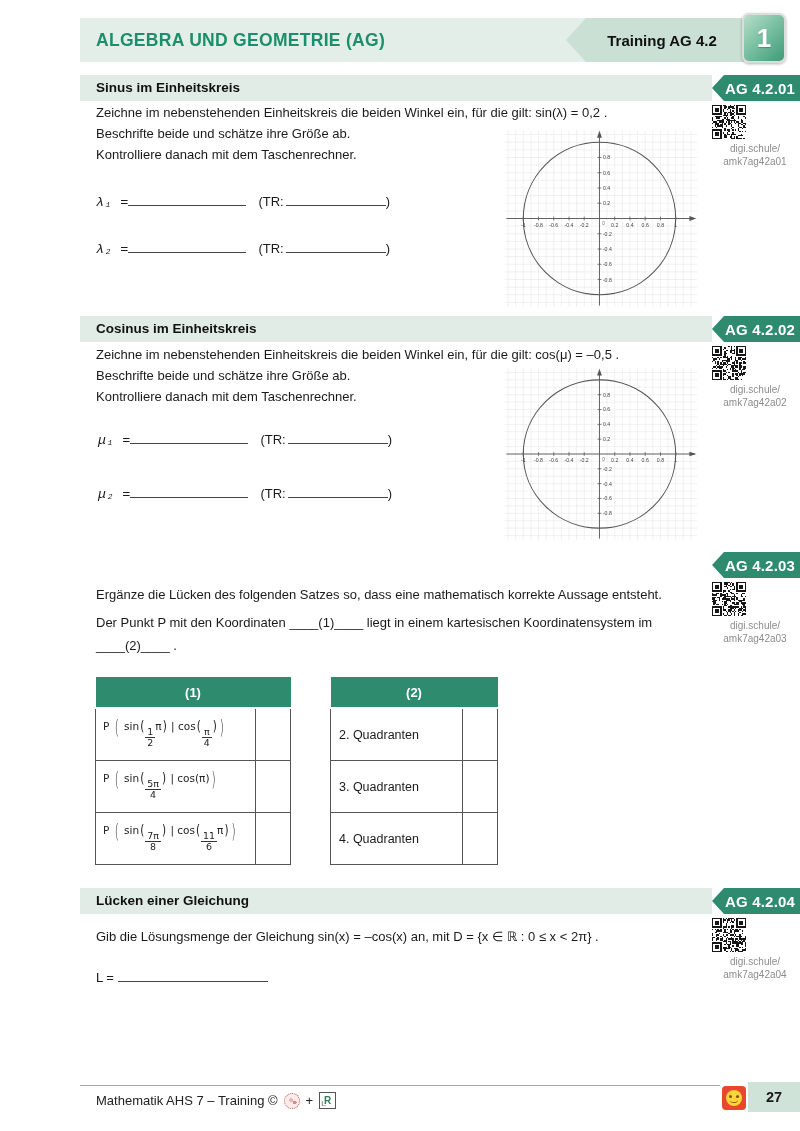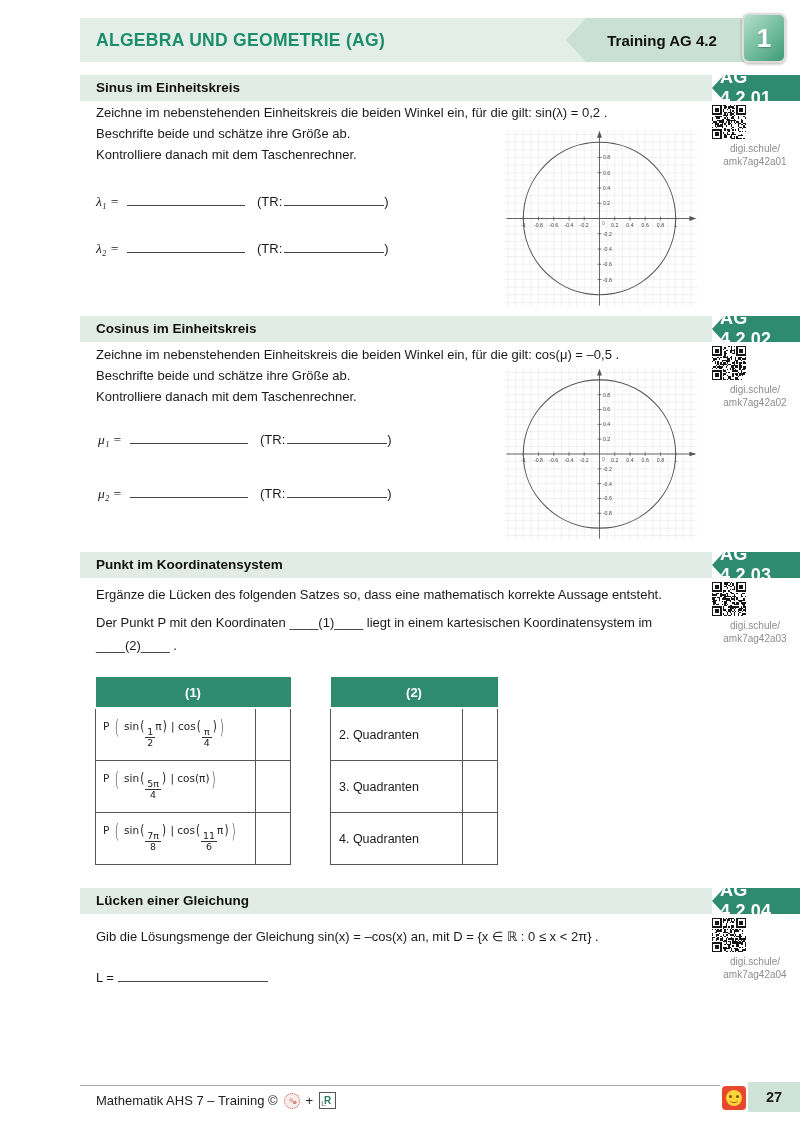--- a/index.html
+++ b/index.html
@@ -17,32 +17,32 @@
     background:linear-gradient(135deg,#b9ddcb 0%,#7cc2a4 45%,#3f9a78 100%);
     border:2px solid #dcdcdc;border-radius:7px;box-shadow:0 1px 3px rgba(0,0,0,.3);
     display:flex;align-items:center;justify-content:center;color:#fff;font-size:26px;font-weight:bold;
     text-shadow:0 1px 1px rgba(0,0,0,.25);}
 
   
   .sec-bar{position:absolute;left:80px;width:632px;height:26px;background:#e0ece5;}
   .sec-bar span{margin-left:16px;line-height:26px;font-weight:bold;font-size:13.5px;color:#111;}
   .badge{position:absolute;left:712px;width:88px;height:26px;background:#2e8b6e;color:#fff;
     clip-path:polygon(12px 0,100% 0,100% 100%,12px 100%,0 50%);
-    display:flex;align-items:center;justify-content:center;font-size:18px;font-weight:bold;
+    display:flex;align-items:center;justify-content:center;font-size:15px;font-weight:bold;
     padding-left:8px;box-sizing:border-box;letter-spacing:.2px;}
 
   
   .qr-block{position:absolute;left:712px;width:86px;}
   .qr-svg{width:34px;height:34px;display:block;}
   .qr-link{font-size:10px;color:#8c8c8c;line-height:13px;margin-top:3px;text-align:center;}
 
   
   .text-block{position:absolute;font-size:13px;color:#1a1a1a;line-height:21px;white-space:nowrap;}
   .field{position:absolute;font-size:13px;color:#1a1a1a;white-space:nowrap;}
-  .f-label{font-family:Liberation Serif, serif;font-style:italic;font-size:13.5px;margin-right:8px;}
+  .f-label{font-family:Liberation Mono, monospace;font-style:italic;font-size:13.5px;}
   .blank{display:inline-block;border-bottom:1px solid #444;height:13px;vertical-align:baseline;}
   .w118{width:118px}.w100{width:100px}.w150{width:150px}
   .f-tr{margin:8px 2px 0 12px;}
 
   
   .graph{position:absolute;background:#fff;}
   .graph text{font-family:"Liberation Sans",sans-serif;}
 
   
   .qtable{position:absolute;border-collapse:collapse;table-layout:fixed;}
@@ -704,23 +704,20 @@
       <text x="0.035" y="0.09" font-size="0.06" fill="#666">0</text>
       <circle cx="0" cy="0" r="1" fill="none" stroke="#555" stroke-width="0.014"></circle>
     </svg>
   <div class="field" style="left:98px;top:430px">
     <span class="f-label">μ₁ =</span><span class="blank w118"></span><span class="f-tr">(TR:</span><span class="blank w100"></span><span>)</span>
   </div>
   <div class="field" style="left:98px;top:484px">
     <span class="f-label">μ₂ =</span><span class="blank w118"></span><span class="f-tr">(TR:</span><span class="blank w100"></span><span>)</span>
   </div>
 
-  <div class="sec-bar" style="top:552px">
-    <span>Punkt im Koordinatensystem</span>
-  </div>
   <div class="badge" style="top:552px">AG 4.2.03</div>
   <div class="qr-block" style="top:582px">
     <svg class="qr-svg" viewBox="0 0 25 25" shape-rendering="crispEdges">
         <rect x="0" y="0" width="25" height="25" fill="#fff"></rect>
         <rect x="9" y="0" width="1" height="1" fill="#161616"></rect>
         <rect x="10" y="0" width="1" height="1" fill="#161616"></rect>
         <rect x="11" y="0" width="1" height="1" fill="#161616"></rect>
         <rect x="12" y="0" width="1" height="1" fill="#161616"></rect>
         <rect x="14" y="0" width="1" height="1" fill="#161616"></rect>
         <rect x="9" y="1" width="1" height="1" fill="#161616"></rect>

